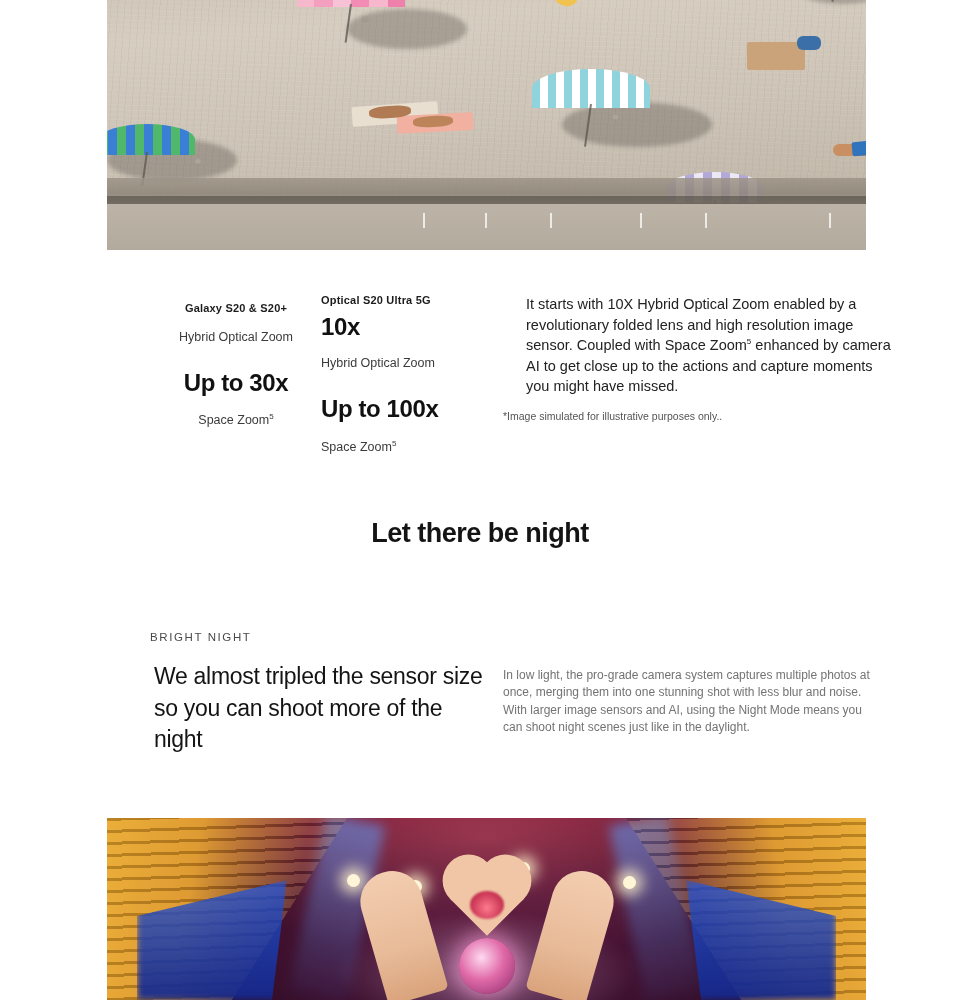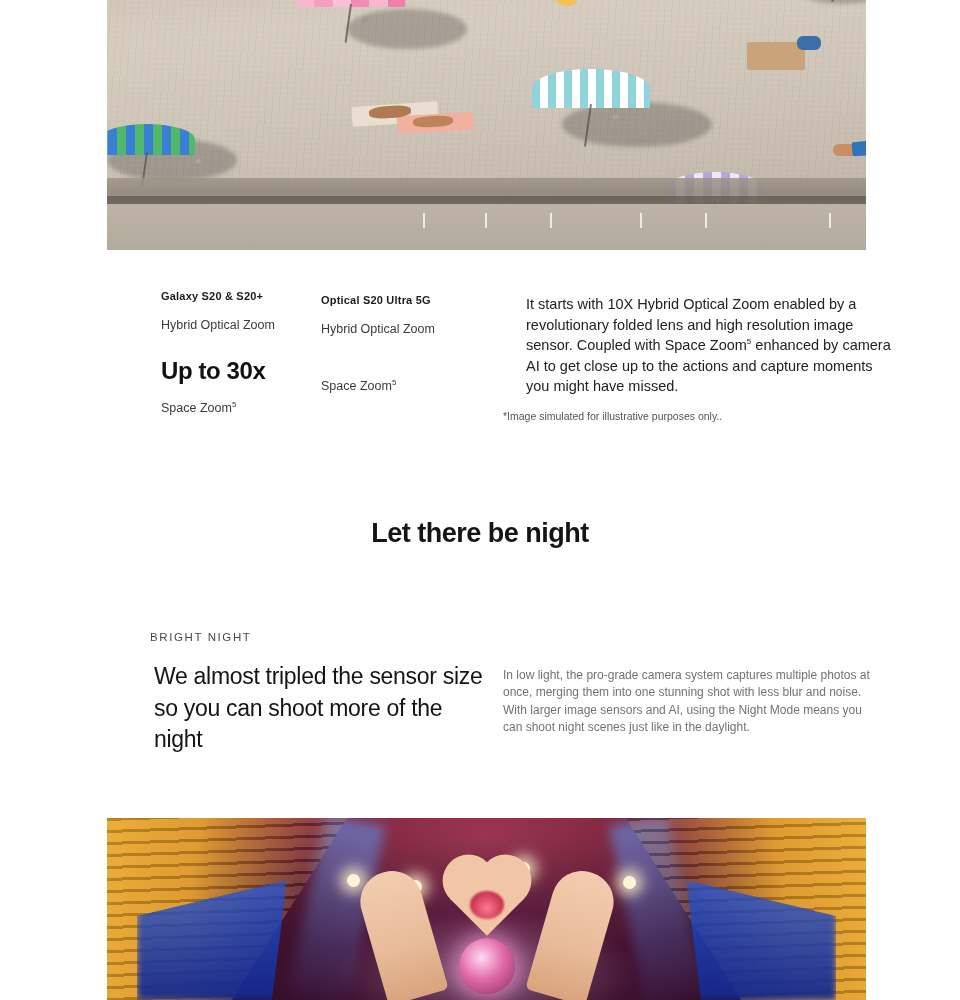--- a/index.html
+++ b/index.html
@@ -372,32 +372,34 @@
   <div class="tick" style="left:316px;"></div>
   <div class="tick" style="left:378px;"></div>
   <div class="tick" style="left:443px;"></div>
   <div class="tick" style="left:533px;"></div>
   <div class="tick" style="left:598px;"></div>
   <div class="tick" style="left:722px;"></div>
 </div>
 
 <div class="zoom-specs">
 
-  <div class="spec-col" style="left:161px;top:4px;width:150px;">
+  <div class="spec-col" style="left:161px;top:16px;width:150px;text-align:center;">
     <div class="spec-model">Galaxy S20 &amp; S20+</div>
     <div class="spec-sub">Hybrid Optical Zoom</div>
     <div class="spec-gap"></div>
     <div class="spec-big">Up to 30x</div>
     <div class="spec-sub"><span>Space Zoom</span><span class="sup">5</span></div>
   </div>
 
   <div class="spec-col" style="left:321px;top:8px;width:160px;">
     <div class="spec-model">Optical S20 Ultra 5G</div>
+    <div class="spec-big">10x</div>
     <div class="spec-sub">Hybrid Optical Zoom</div>
     <div class="spec-gap"></div>
+    <div class="spec-big">Up to 100x</div>
     <div class="spec-sub"><span>Space Zoom</span><span class="sup">5</span></div>
   </div>
 
   <div class="zoom-copy"><span>It starts with 10X Hybrid Optical Zoom enabled by a revolutionary folded lens and high resolution image sensor. Coupled with Space Zoom</span><span class="sup">5</span><span> enhanced by camera AI to get close up to the actions and capture moments you might have missed.</span></div>
 
   <div class="zoom-note">*Image simulated for illustrative purposes only..</div>
 </div>
 
 <div class="night-title">Let there be night</div>
 <div class="eyebrow">BRIGHT NIGHT</div>

